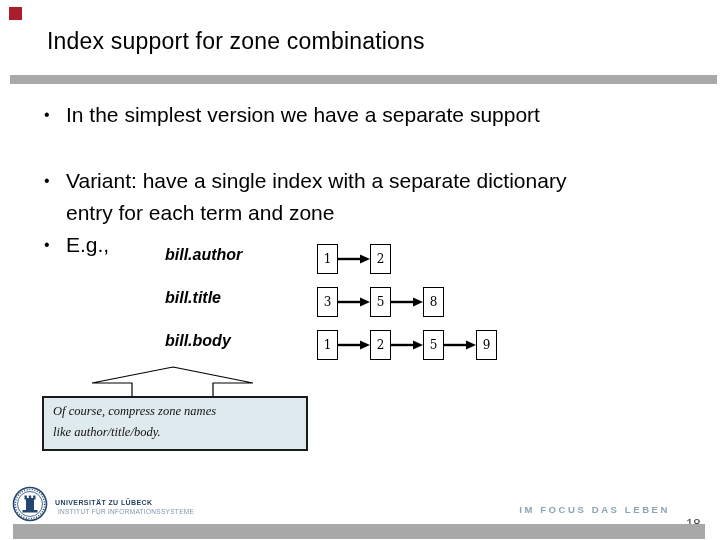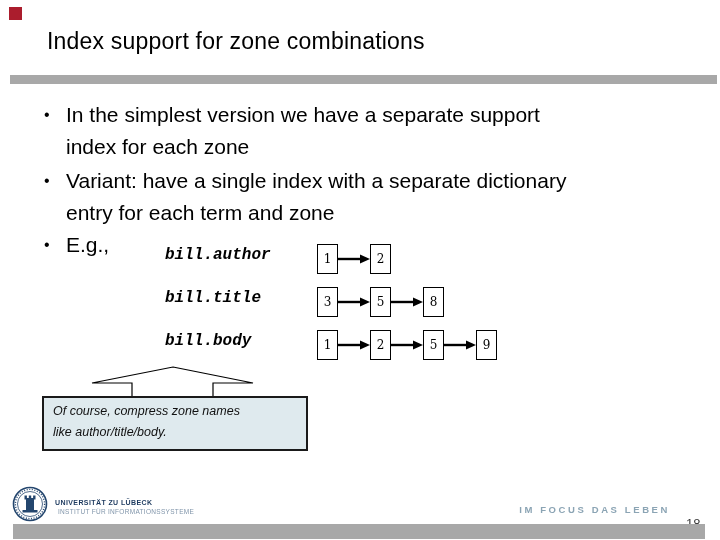--- a/index.html
+++ b/index.html
@@ -18,39 +18,39 @@
   
   .bullet-item{position:absolute; left:44px; display:flex; align-items:flex-start;}
   .bullet-dot{width:22px; font-size:16px; line-height:32px; color:#000;}
   .bullet-lines{font-size:21px; line-height:32px; color:#000; white-space:nowrap;}
   .b1{top:99px;} .b2{top:165px;} .b3{top:229px;}
   
   .diagram-row{position:absolute; left:0; width:720px; height:30px;}
   .r0{top:244px;} .r1{top:287px;padding-left:24px;} .r2{top:330px;padding-left:44px;}
   .row-label{
     position:absolute; left:165px; top:2px;
-    font-family:Liberation Mono, monospace; font-style:italic; font-weight:bold;
+    font-family:Liberation Sans, sans-serif; font-style:italic; font-weight:bold;
     font-size:16px; color:#000; white-space:nowrap;
   }
   .postings{position:absolute; left:317px; top:0; display:flex; align-items:center; height:30px;}
   .pbox{
     width:19px; height:28px; border:1px solid #000; background:#fff;
     display:flex; align-items:center; justify-content:center;
     font-family:"DejaVu Serif", serif; font-size:12px; color:#000;
   }
   .parrow{display:block;}
   
   .up-arrow-svg{position:absolute; left:85px; top:364px;}
   .callout-box{
     position:absolute; left:42px; top:396px; width:262px; height:51px;
     background:#dfeaee; border:2px solid #1a1a1a;
   }
   .callout-line{
     position:absolute; left:9px; white-space:nowrap;
-    font-family:Liberation Sans, sans-serif; font-style:italic;
+    font-family:Liberation Serif, serif; font-style:italic;
     font-size:12.5px; color:#111;
   }
   .cl0{top:6px;} .cl1{top:27px;}
   
   .logo-svg{position:absolute; left:12px; top:486px;}
   .uni-name{
     position:absolute; left:55px; top:499px; font-size:7px; font-weight:bold;
     color:#1d3a5f; letter-spacing:0.4px; white-space:nowrap;
   }
   .inst-name{
@@ -71,21 +71,20 @@
 
   <div class="accent-square" style="background: rgb(171, 29, 45);"></div>
 
   <div class="slide-title">Index support for zone combinations</div>
   <div class="title-rule"></div>
 
   <div class="bullet-item b1">
     <span class="bullet-dot">•</span>
     <div class="bullet-lines">
       <div>In the simplest version we have a separate support</div>
-      <div>index for each zone</div>
     </div>
   </div>
   <div class="bullet-item b2">
     <span class="bullet-dot">•</span>
     <div class="bullet-lines">
       <div>Variant: have a single index with a separate dictionary</div>
       <div>entry for each term and zone</div>
     </div>
   </div>
   <div class="bullet-item b3">

